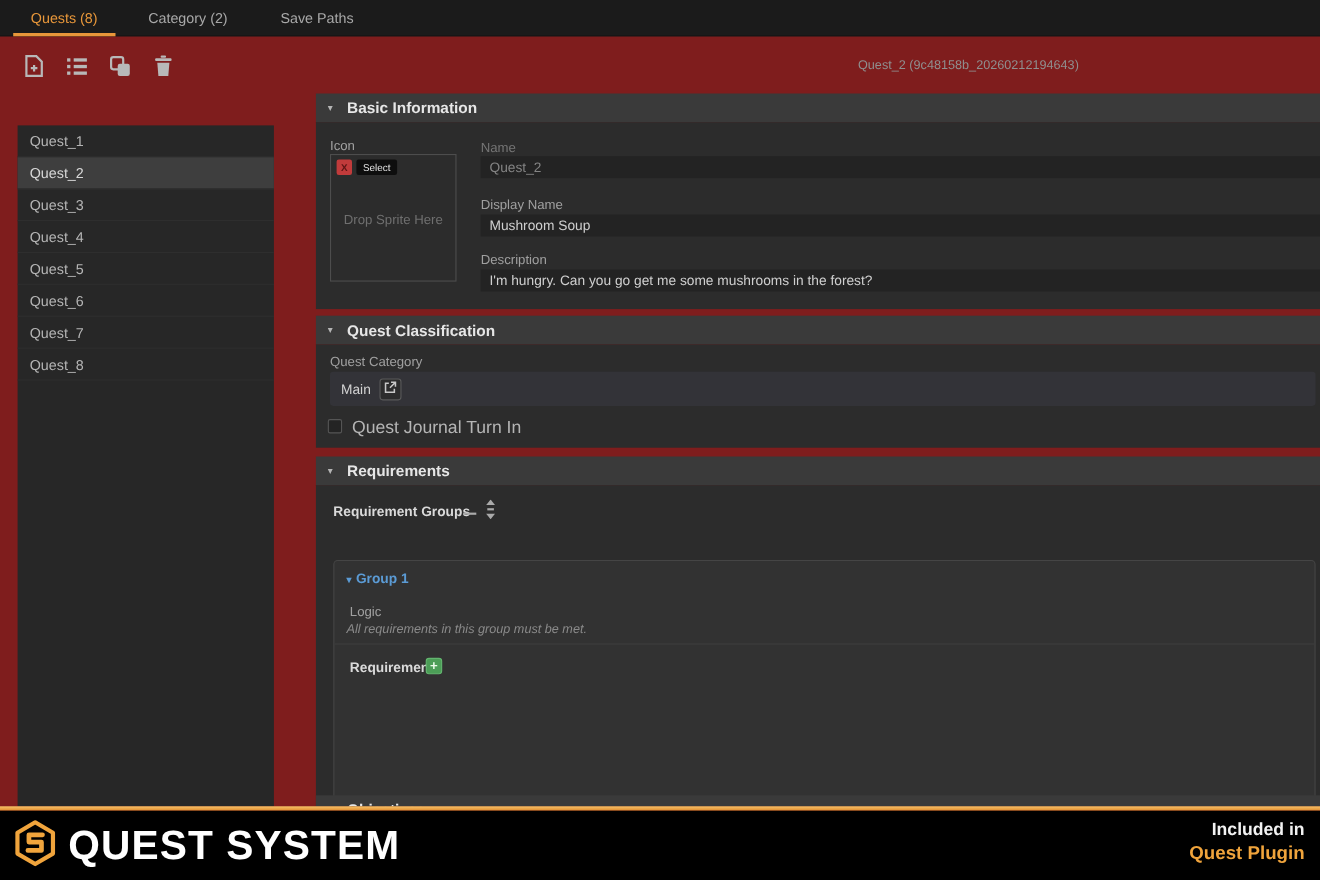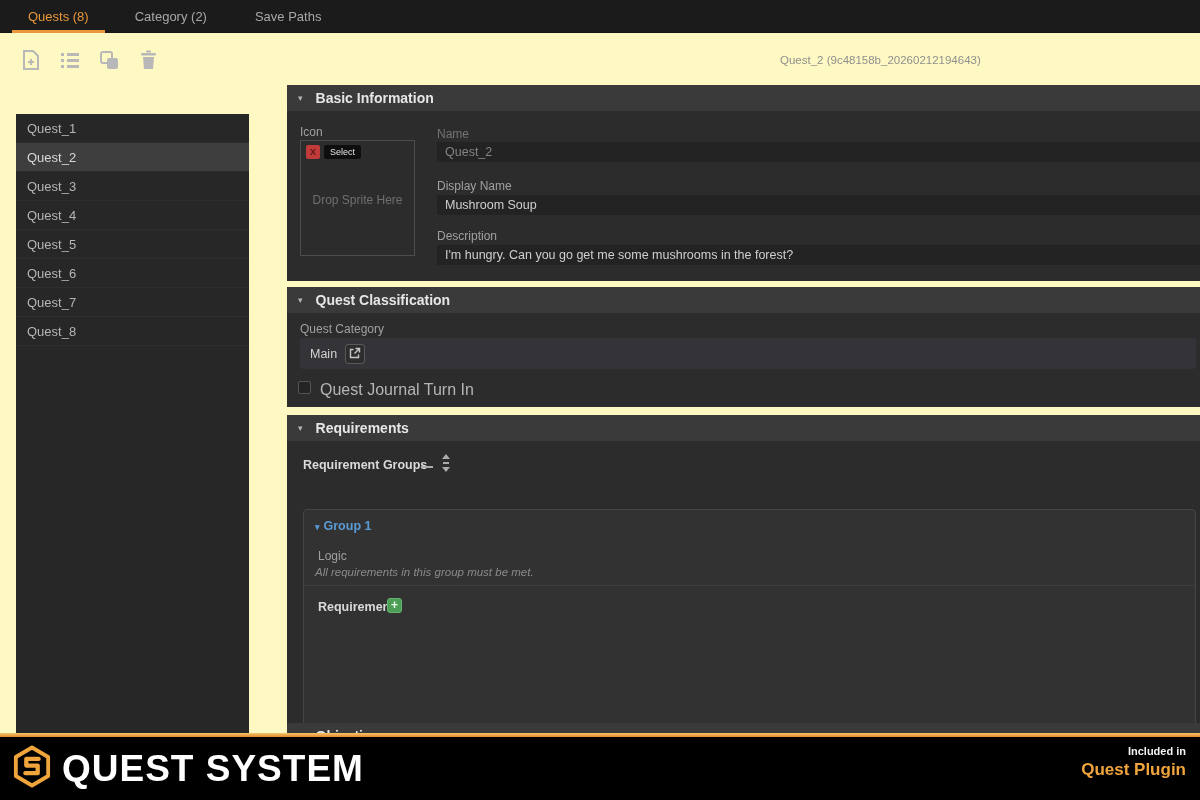--- a/index.html
+++ b/index.html
@@ -1,17 +1,17 @@
 <!DOCTYPE html>
 <html><head>
 <meta charset="utf-8">
 <style>
   * { margin:0; padding:0; box-sizing:border-box; }
   html,body { width:1200px; height:800px; background:#222; overflow:hidden; }
-  .app { position:relative; width:1200px; height:800px; background:#fef9c3;
+  .app { position:relative; width:1200px; height:800px; background:#7f1d1d;
          font-family:"Liberation Sans", sans-serif; }
 
   
   .tabbar { position:absolute; left:0; top:0; width:1200px; height:33px;
             background:#1b1b1b; border-bottom:1px solid #161616; display:flex; }
   .tab { height:33px; display:flex; align-items:center; padding:0 16px;
          font-size:13px; color:#a8a8a8; cursor:pointer; position:relative; }
   .tab.active { color:#e8973a; }
   .tab.active::after { content:""; position:absolute; left:0; right:0; bottom:0;
                        height:3px; background:#e8973a; }
@@ -103,21 +103,21 @@
 
   
   .banner-line { position:absolute; left:0; right:0; bottom:63px; height:4px;
                  background:linear-gradient(#f8c468,#e08a2e); z-index:5; }
   .banner { position:absolute; left:0; right:0; bottom:0; height:63px; background:#000;
             z-index:5; display:flex; align-items:center; }
   .banner-title { color:#fff; font-size:37px; font-weight:800; letter-spacing:1px;
                   margin-left:11px; }
   .banner-right { position:absolute; right:14px; top:8px; text-align:right;
                   font-weight:700; line-height:1.25; }
-  .included { color:#f2f2f2; font-size:11px; }
+  .included { color:#f2f2f2; font-size:16px; }
   .plugin { color:#f0a43c; font-size:17px; }
   .logo { margin-left:13px; }
 </style>
 </head>
 <body>
 
 <div class="app">
 
   <div class="tabbar">
     <div class="tab tab1 active">Quests (8)</div>

